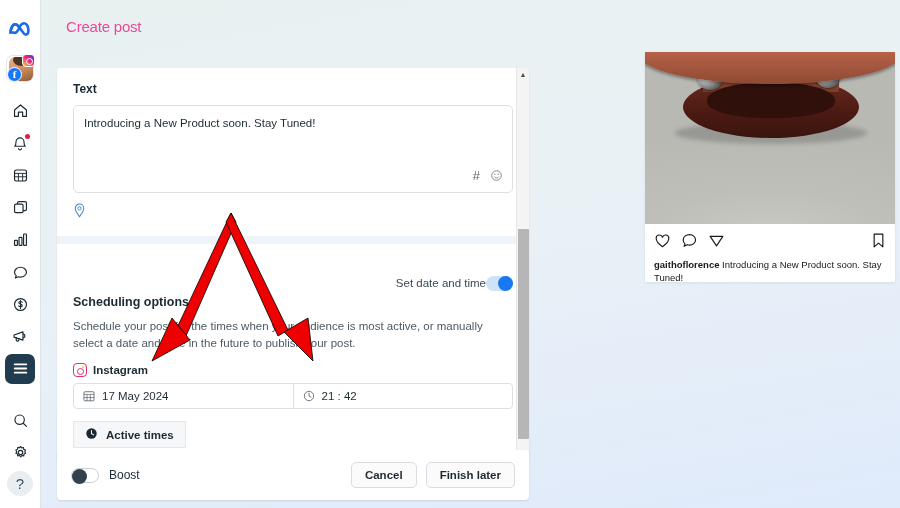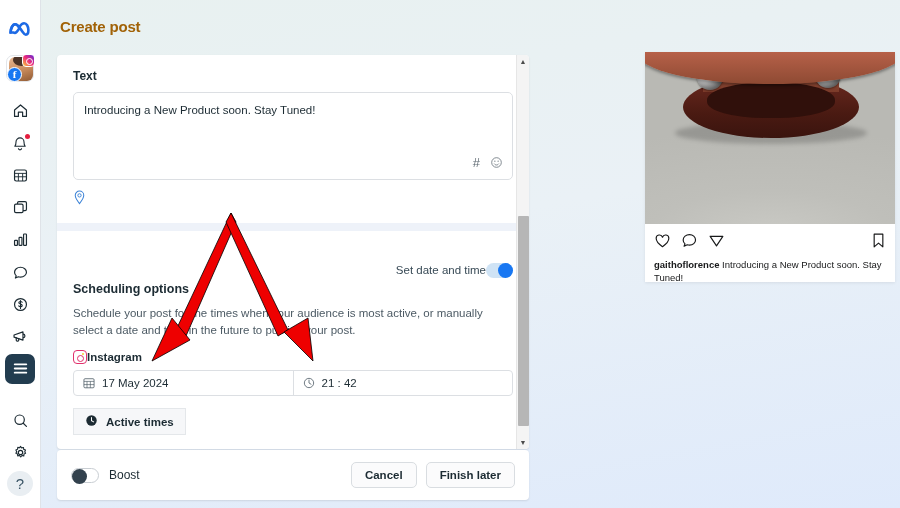--- a/index.html
+++ b/index.html
@@ -74,28 +74,28 @@
   .sb-help {
     width: 26px; height: 26px; border-radius: 50%;
     background: #e9eef2; color: #3b5566;
     display: flex; align-items: center; justify-content: center;
     font-size: 15px; margin-bottom: 12px;
   }
   #sb-gap { height: 20px; }
 
   
   #page-title {
-    position: absolute; left: 60px; top: 18px;
-    font-size: 15px; font-weight: bold; color: #a16207;
+    position: absolute; left: 66px; top: 18px;
+    font-size: 15px; font-weight: normal; color: #ec4899;
     letter-spacing: -0.2px;
   }
 
   
   #composer {
-    position: absolute; left: 57px; top: 55px;
+    position: absolute; left: 57px; top: 68px;
     width: 472px; height: 394px;
     background: #fff;
     border-radius: 4px;
     box-shadow: 0 1px 2px rgba(0,0,0,0.10);
     overflow: hidden;
   }
   .card-section { padding: 14px 16px 0 16px; }
   .section-label {
     font-size: 12px; font-weight: bold; color: #1c2b33; margin-bottom: 9px;
   }
@@ -130,21 +130,21 @@
   }
   .switch.on { background: #cfe3f5; }
   .switch.on .knob {
     position: absolute; right: 0px; top: 0px;
     width: 15px; height: 15px; border-radius: 50%; background: #1877f2;
   }
   #sched-desc {
     font-size: 11.5px; color: #4c5a64; line-height: 1.45;
     margin-bottom: 12px;
   }
-  #ig-row { display: flex; align-items: center; gap: 0; margin-bottom: 6px; }
+  #ig-row { display: flex; align-items: center; gap: 6px; margin-bottom: 6px; }
   .ig-badge {
     width: 14px; height: 14px; border-radius: 4px;
     border: 1.4px solid #e1306c; position: relative;
     background: #fff;
   }
   .ig-badge:after {
     content:""; position:absolute; left:3.2px; top:3.2px;
     width:5px; height:5px; border-radius:50%; border:1.2px solid #e1306c;
   }
   .ig-badge:before {

